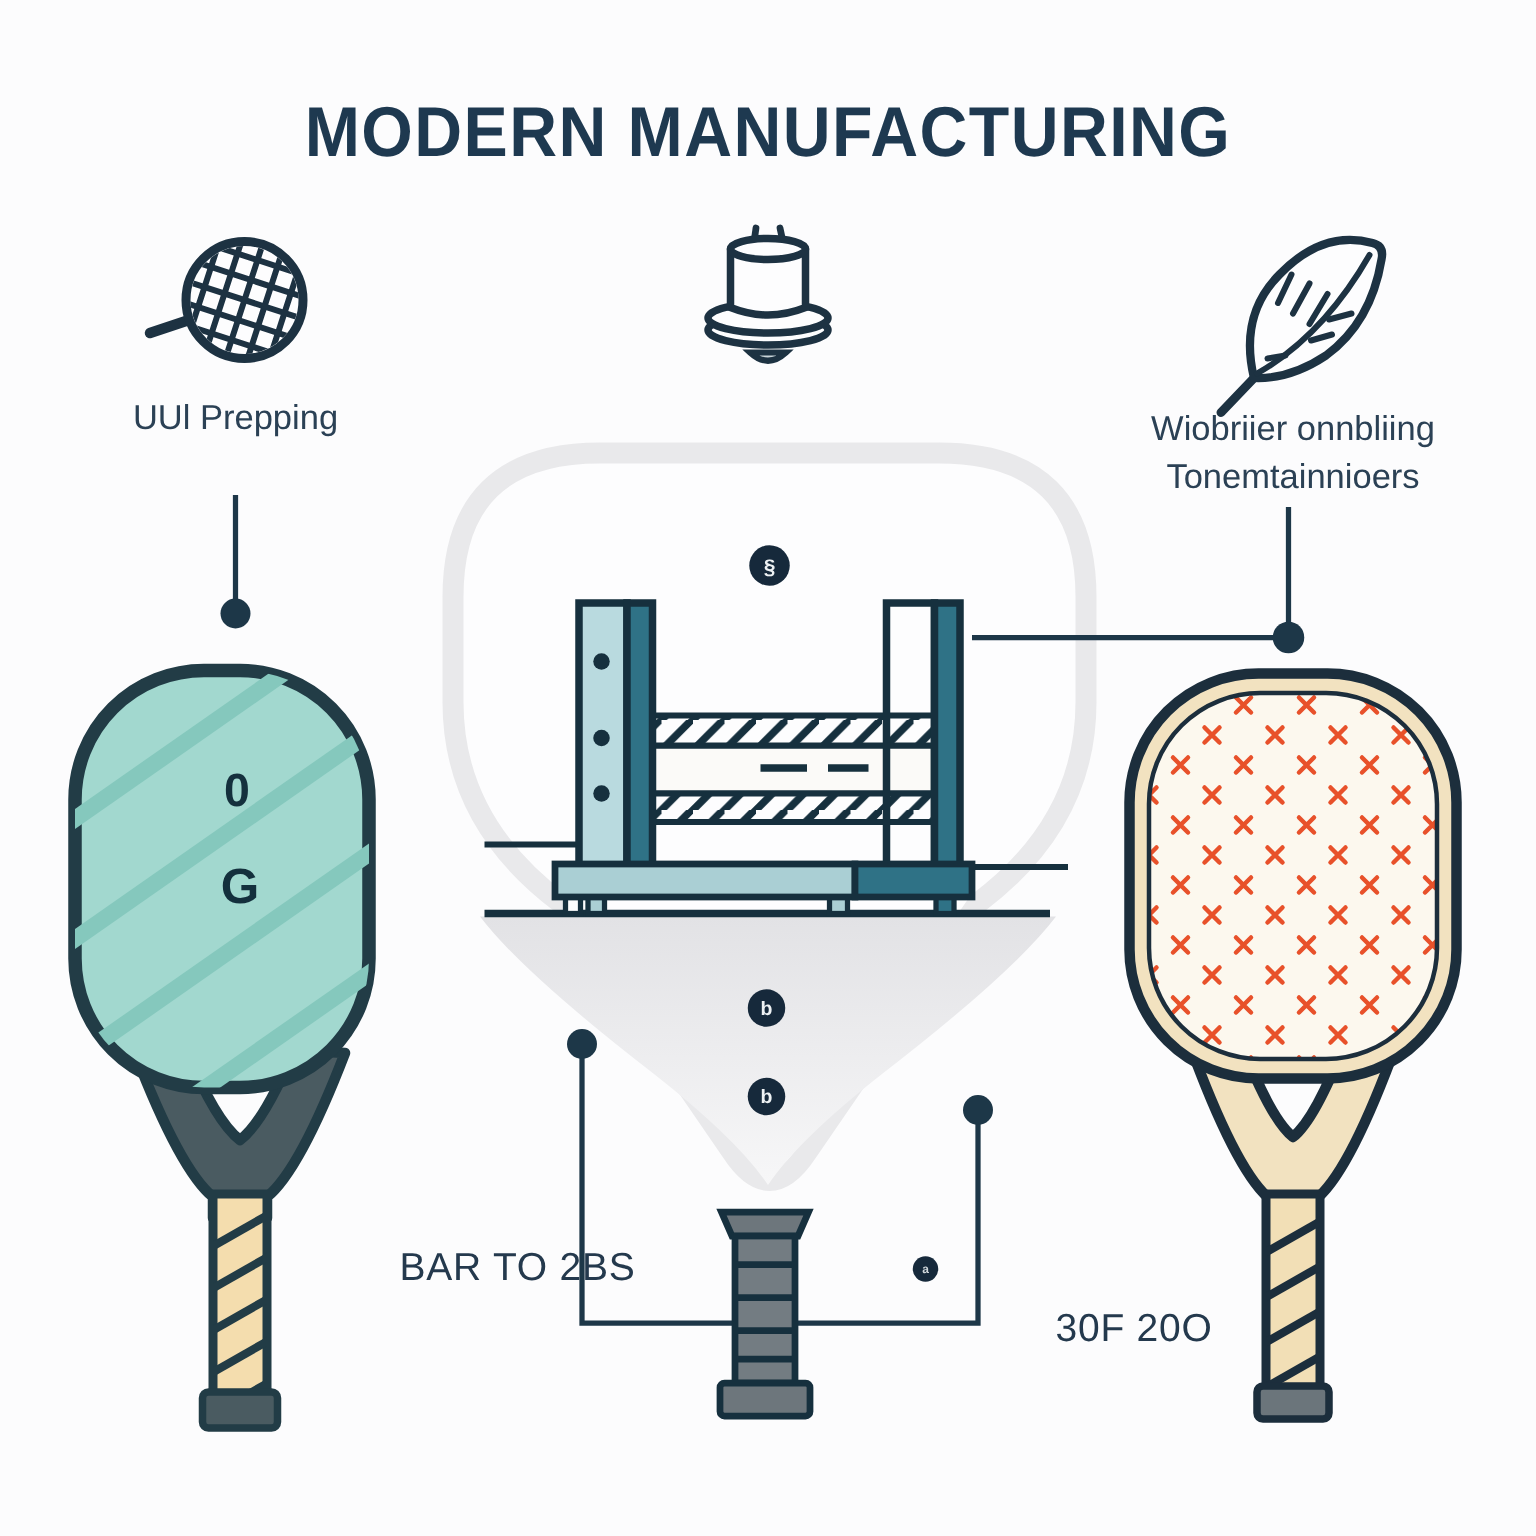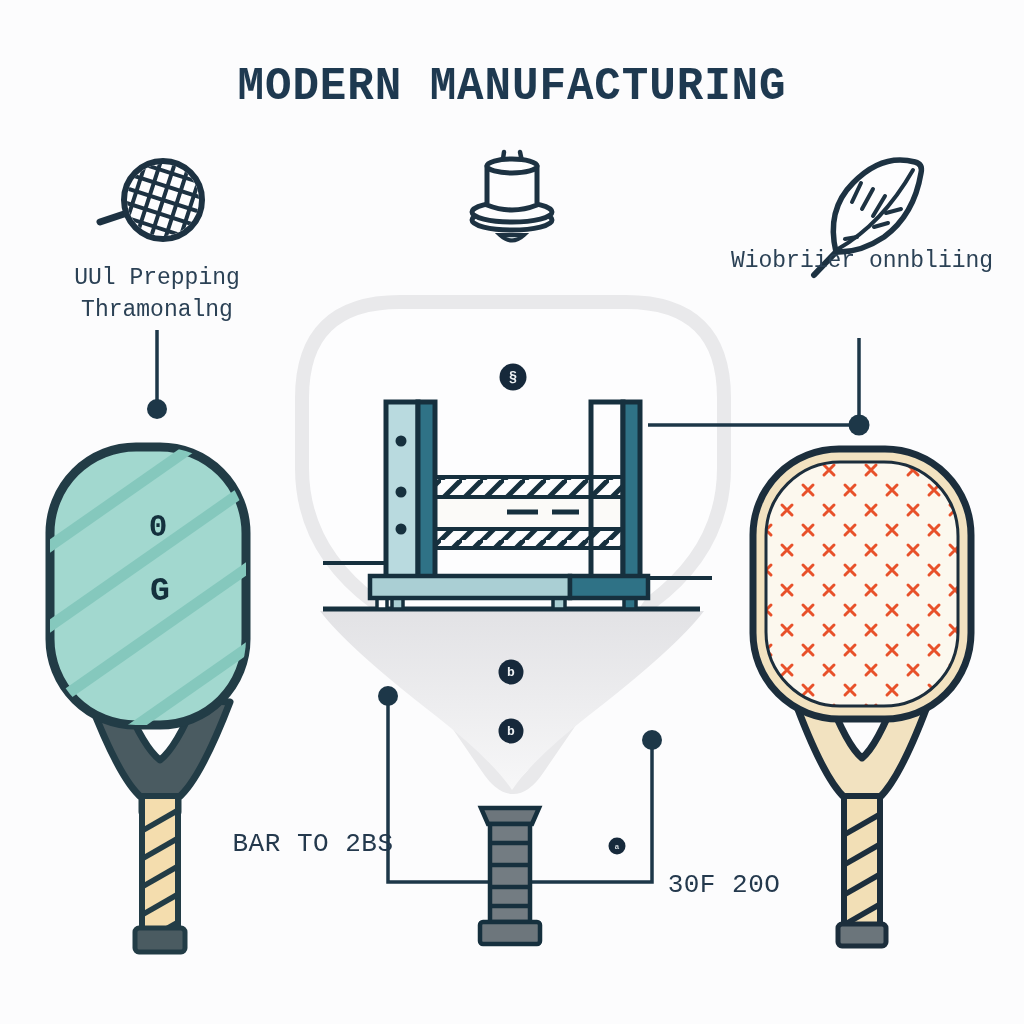--- a/index.html
+++ b/index.html
@@ -1,32 +1,32 @@
 <!DOCTYPE html>
 <html><head>
 <meta charset="utf-8">
 <style>
   html,body{margin:0;padding:0;background:#ffffff;}
   #canvas{
     position:relative;width:1024px;height:1024px;overflow:hidden;
-    background:#fcfcfd;font-family:Liberation Mono, monospace;
+    background:#fcfcfd;font-family:Liberation Sans, sans-serif;
   }
   #scene{position:absolute;left:0;top:0;}
   .page-title{
     position:absolute;left:50%;top:60px;transform:translateX(-50%) scaleX(.94);
     transform-origin:center;font-size:47px;font-weight:bold;color:#1e3950;
     letter-spacing:1px;white-space:nowrap;
   }
   .step-label{
     position:absolute;transform:translateX(-50%);text-align:center;
     font-size:23px;color:#2b4155;line-height:1.38;white-space:nowrap;
   }
   .callout-text{
     position:absolute;transform:translateX(-50%);font-size:26px;color:#24394d;
-    letter-spacing:.5px;white-space:nowrap;
+    letter-spacing:.5px;white-space:nowrap;margin-left:32px;
   }
   .badge{
     position:absolute;transform:translate(-50%,-50%);border-radius:50%;
     background:#16293b;color:#eef2f4;display:flex;align-items:center;
     justify-content:center;font-weight:bold;
   }
   .pglyph{
     position:absolute;transform:translate(-50%,-50%);font-weight:bold;color:#14303d;
   }
 </style>
@@ -211,24 +211,24 @@
       <line x1="886" y1="213" x2="901" y2="209" stroke-width="4"></line>
       <line x1="874" y1="227" x2="888" y2="223" stroke-width="4"></line>
       <line x1="845" y1="239" x2="857" y2="237" stroke-width="4"></line>
     </g>
   </svg>
 
   <div class="page-title">MODERN MANUFACTURING</div>
 
   <div class="step-label" style="left:157px;top:263px">
     <div>UUl Prepping</div>
-    <div>Thramonalng</div>
   </div>
-  <div class="step-label" style="left:862px;top:246px">
+  <div class="step-label" style="left:862px;top:270px">
     <div>Wiobriier onnbliing</div>
+    <div>Tonemtainnioers</div>
   </div>
 
   <div class="badge" style="left:513px;top:377px;width:27px;height:27px;font-size:14px">§</div>
   <div class="badge" style="left:511px;top:672px;width:25px;height:25px;font-size:13px">b</div>
   <div class="badge" style="left:511px;top:731px;width:25px;height:25px;font-size:13px">b</div>
   <div class="badge" style="left:617px;top:846px;width:17px;height:17px;font-size:8px;color:#cfd6da">a</div>
 
   <div class="pglyph" style="left:158px;top:527px;font-size:31px">0</div>
   <div class="pglyph" style="left:160px;top:591px;font-size:33px">G</div>
 

